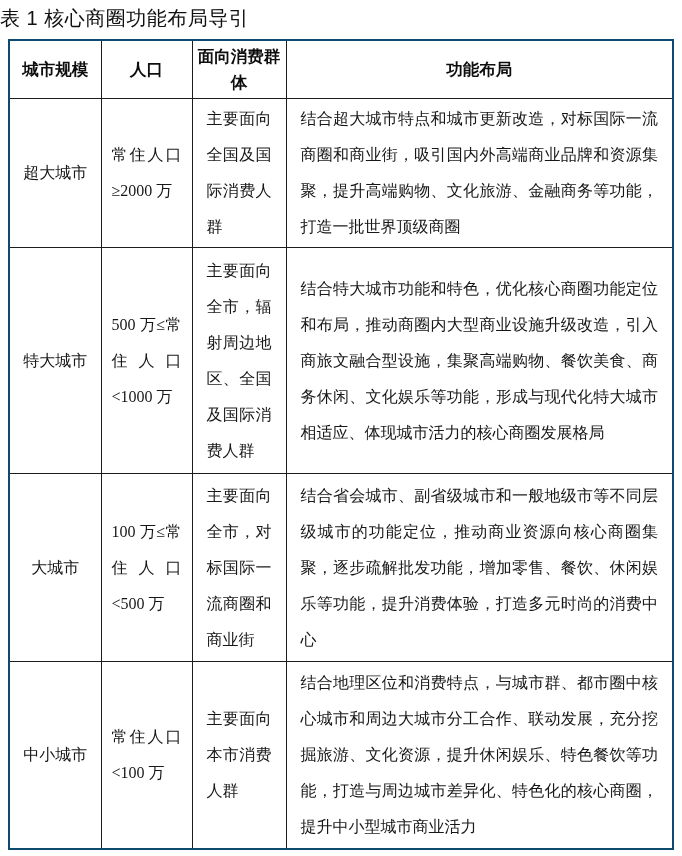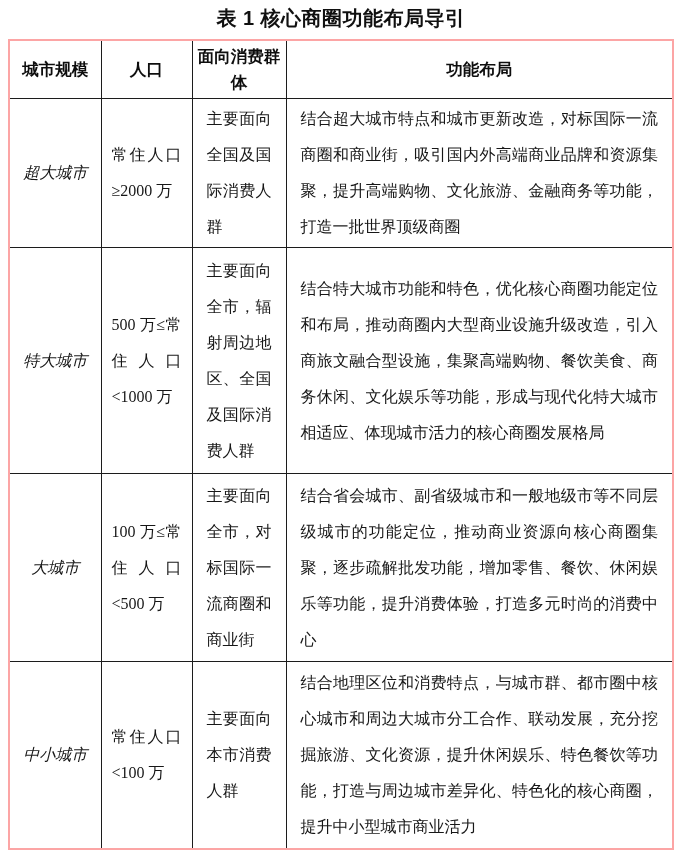--- a/index.html
+++ b/index.html
@@ -10,34 +10,34 @@
     overflow: hidden;
     font-family: "Liberation Serif", serif;
     color: #151515;
   }
   .page {
     width: 682px;
     height: 856px;
     padding-top: 3px;
   }
   .doc-title {
-    text-align: center;
+    text-align: left;
     font-family: "Liberation Sans", sans-serif;
-    font-weight: 700;
+    font-weight: 400;
     font-size: 20px;
     letter-spacing: 0.5px;
     line-height: 1.55;
     color: #101010;
   }
   table.guide {
     width: 664px;
     margin: 5px auto 16px auto;
     border-collapse: collapse;
     table-layout: fixed;
-    border: 2px solid #fca5a5;
+    border: 2px solid #0c4a6e;
   }
   table.guide th, table.guide td {
     border: 1px solid #1c1c1c;
     vertical-align: middle;
   }
   table.guide th {
     font-family: "Liberation Sans", sans-serif;
     font-weight: 700;
     font-size: 16.5px;
     line-height: 1.55;
@@ -47,21 +47,20 @@
     color: #0e0e0e;
   }
   table.guide td {
     font-size: 16px;
     line-height: 2.25;
     color: #171717;
   }
   td.c-city {
     text-align: center;
     padding: 2px 4px;
-    font-style: italic;
   }
   td.c-pop {
     text-align: justify;
     text-justify: inter-character;
     padding: 2px 10px;
   }
   td.c-group {
     text-align: justify;
     text-justify: inter-character;
     padding: 2px 14px;

